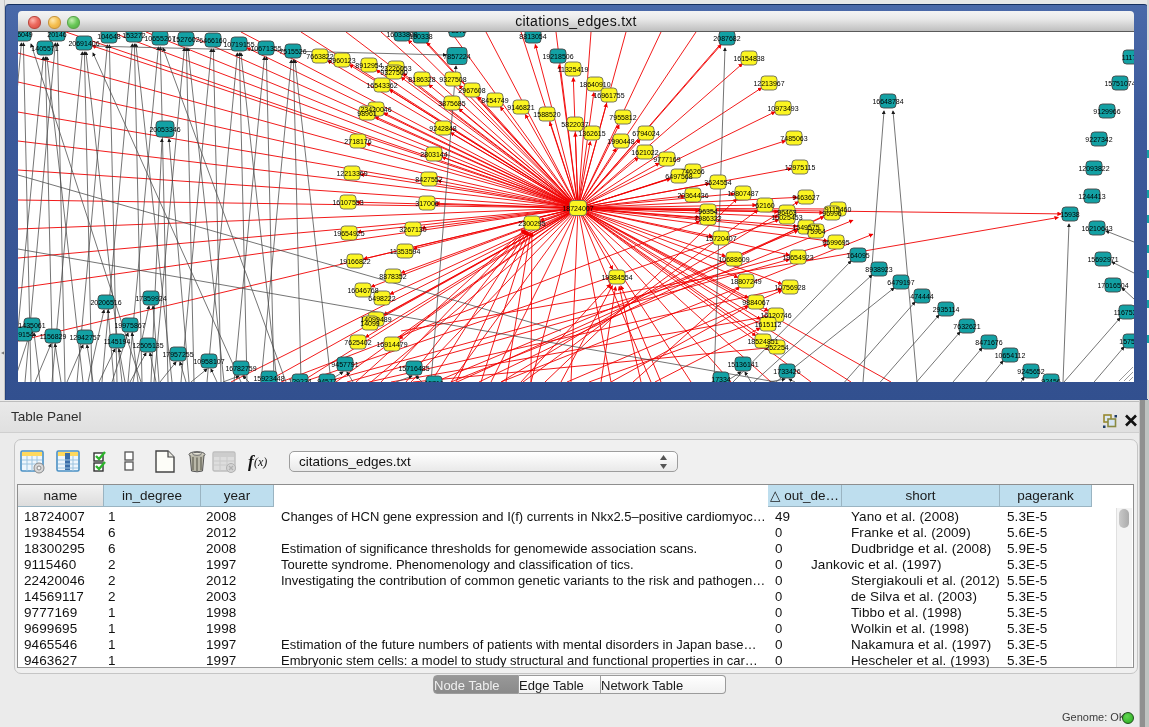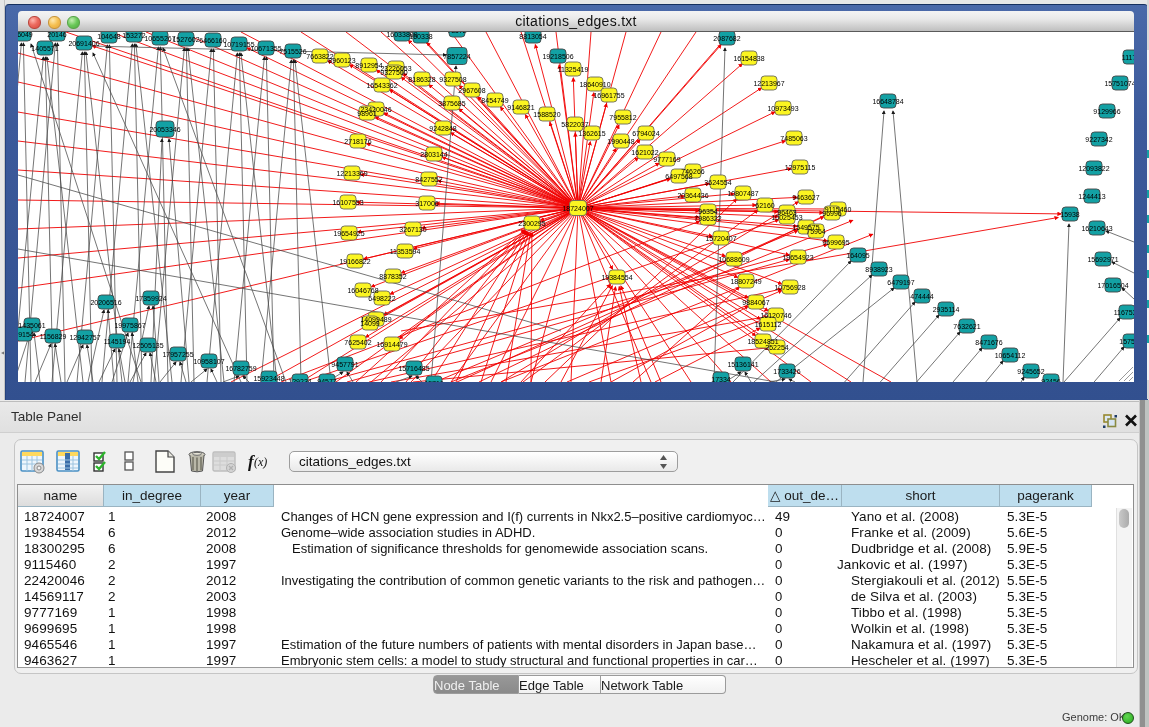--- a/index.html
+++ b/index.html
@@ -705,40 +705,40 @@
         <span style="left:188px">2008</span>
         <span style="left:263px">Changes of HCN gene expression and I(f) currents in Nkx2.5–positive cardiomyoc…</span>
         <span style="left:757px">49</span>
         <span style="left:833px">Yano et al. (2008)</span>
         <span style="left:989px">5.3E-5</span>
       </div>
 <div class="trow" style="top:40px">
         <span style="left:6px">19384554</span>
         <span style="left:90px">6</span>
         <span style="left:188px">2012</span>
-        <span style="left:263px">Genome–wide association studies in ADHD.</span>
         <span style="left:757px">0</span>
         <span style="left:833px">Franke et al. (2009)</span>
         <span style="left:989px">5.6E-5</span>
       </div>
 <div class="trow" style="top:56px">
         <span style="left:6px">18300295</span>
         <span style="left:90px">6</span>
         <span style="left:188px">2008</span>
-        <span style="left:274px">Estimation of significance thresholds for genomewide association scans.</span>
+        <span style="left:263px">Estimation of significance thresholds for genomewide association scans.</span>
         <span style="left:757px">0</span>
         <span style="left:833px">Dudbridge et al. (2008)</span>
         <span style="left:989px">5.9E-5</span>
       </div>
 <div class="trow" style="top:72px">
         <span style="left:6px">9115460</span>
         <span style="left:90px">2</span>
         <span style="left:188px">1997</span>
+        <span style="left:263px">Tourette syndrome. Phenomenology and classification of tics.</span>
         <span style="left:757px">0</span>
-        <span style="left:819px">Jankovic et al. (1997)</span>
+        <span style="left:793px">Jankovic et al. (1997)</span>
         <span style="left:989px">5.3E-5</span>
       </div>
 <div class="trow" style="top:88px">
         <span style="left:6px">22420046</span>
         <span style="left:90px">2</span>
         <span style="left:188px">2012</span>
         <span style="left:263px">Investigating the contribution of common genetic variants to the risk and pathogen…</span>
         <span style="left:757px">0</span>
         <span style="left:833px">Stergiakouli et al. (2012)</span>
         <span style="left:989px">5.5E-5</span>
@@ -775,21 +775,21 @@
         <span style="left:757px">0</span>
         <span style="left:833px">Nakamura et al. (1997)</span>
         <span style="left:989px">5.3E-5</span>
       </div>
 <div class="trow" style="top:168px">
         <span style="left:6px">9463627</span>
         <span style="left:90px">1</span>
         <span style="left:188px">1997</span>
         <span style="left:263px">Embryonic stem cells: a model to study structural and functional properties in car…</span>
         <span style="left:757px">0</span>
-        <span style="left:833px">Hescheler et al. (1997)</span>
+        <span style="left:833px">Hescheler et al. (1993)</span>
         <span style="left:989px">5.3E-5</span>
       </div>
   <div id="vsb">
         <div id="vthumb"></div>
       </div>
  </div>
  <div class="seg" style="left:433px;width:86px;border-radius:4px 0 0 4px;background:linear-gradient(180deg,#989898,#8a8a8a);color:#efefef">Node Table</div>
  <div class="seg" style="left:519px;width:82px;border-left:none">Edge Table</div>
  <div class="seg" style="left:601px;width:125px;border-left:none;border-radius:0 4px 4px 0">Network Table</div>
  <div id="mem">Genome: OK</div>

